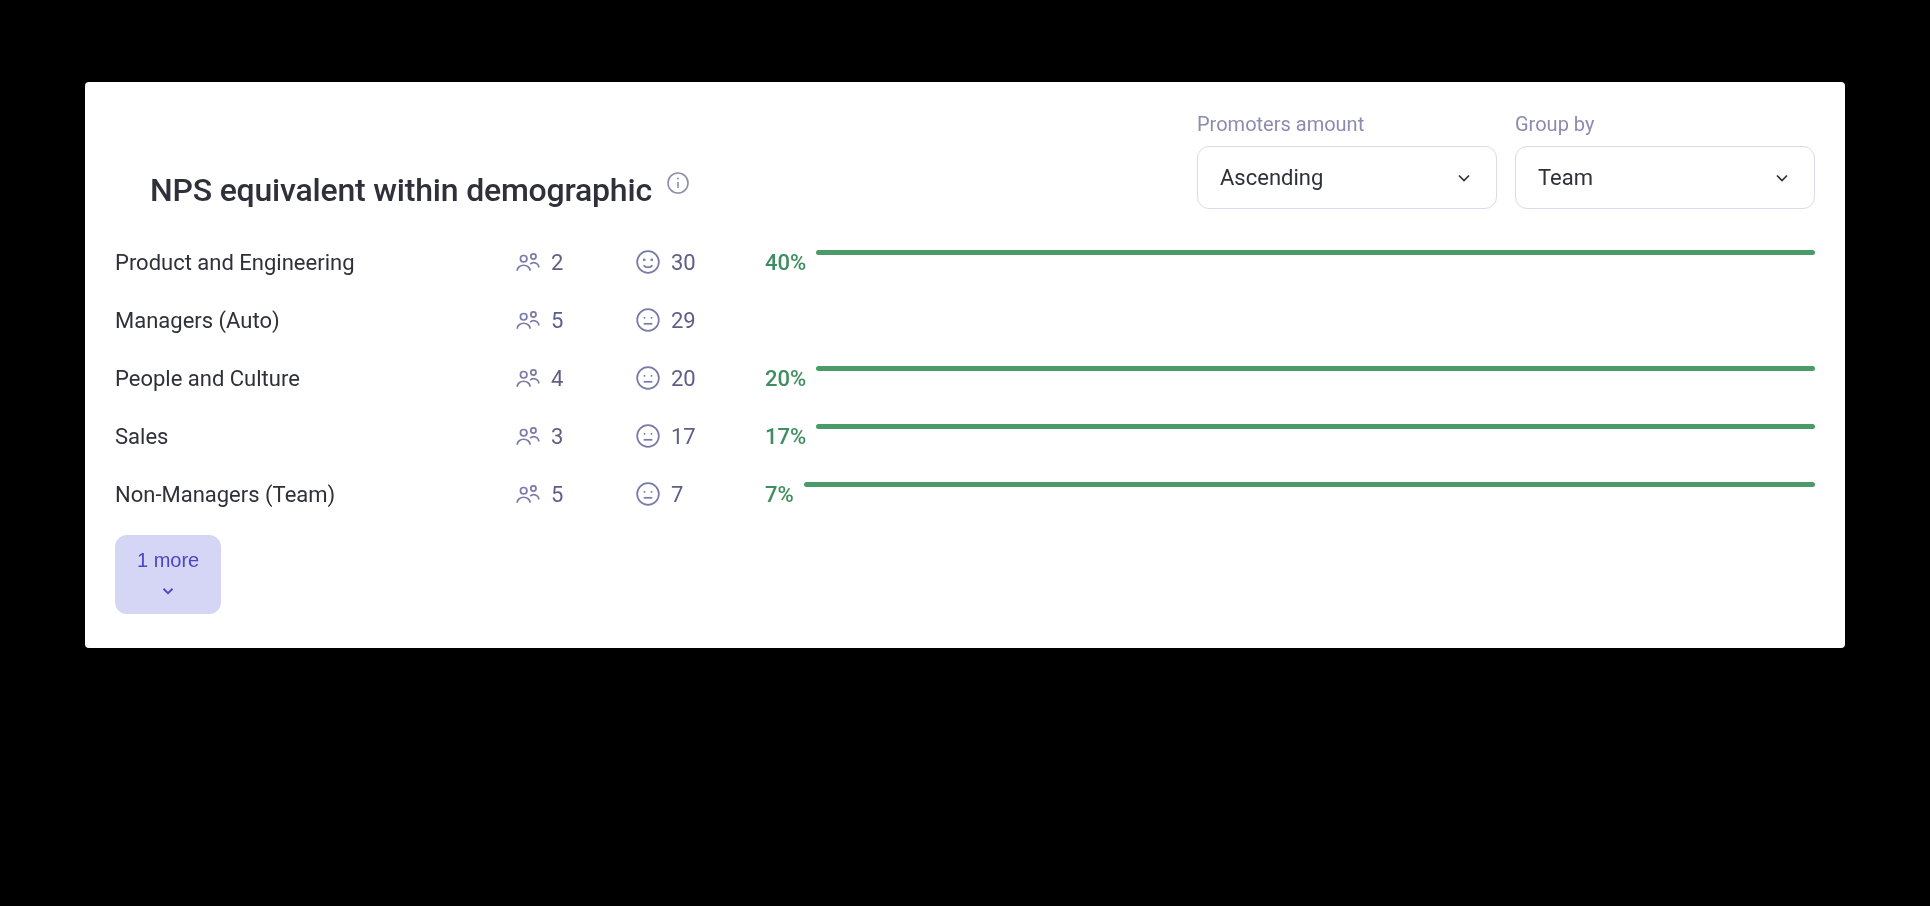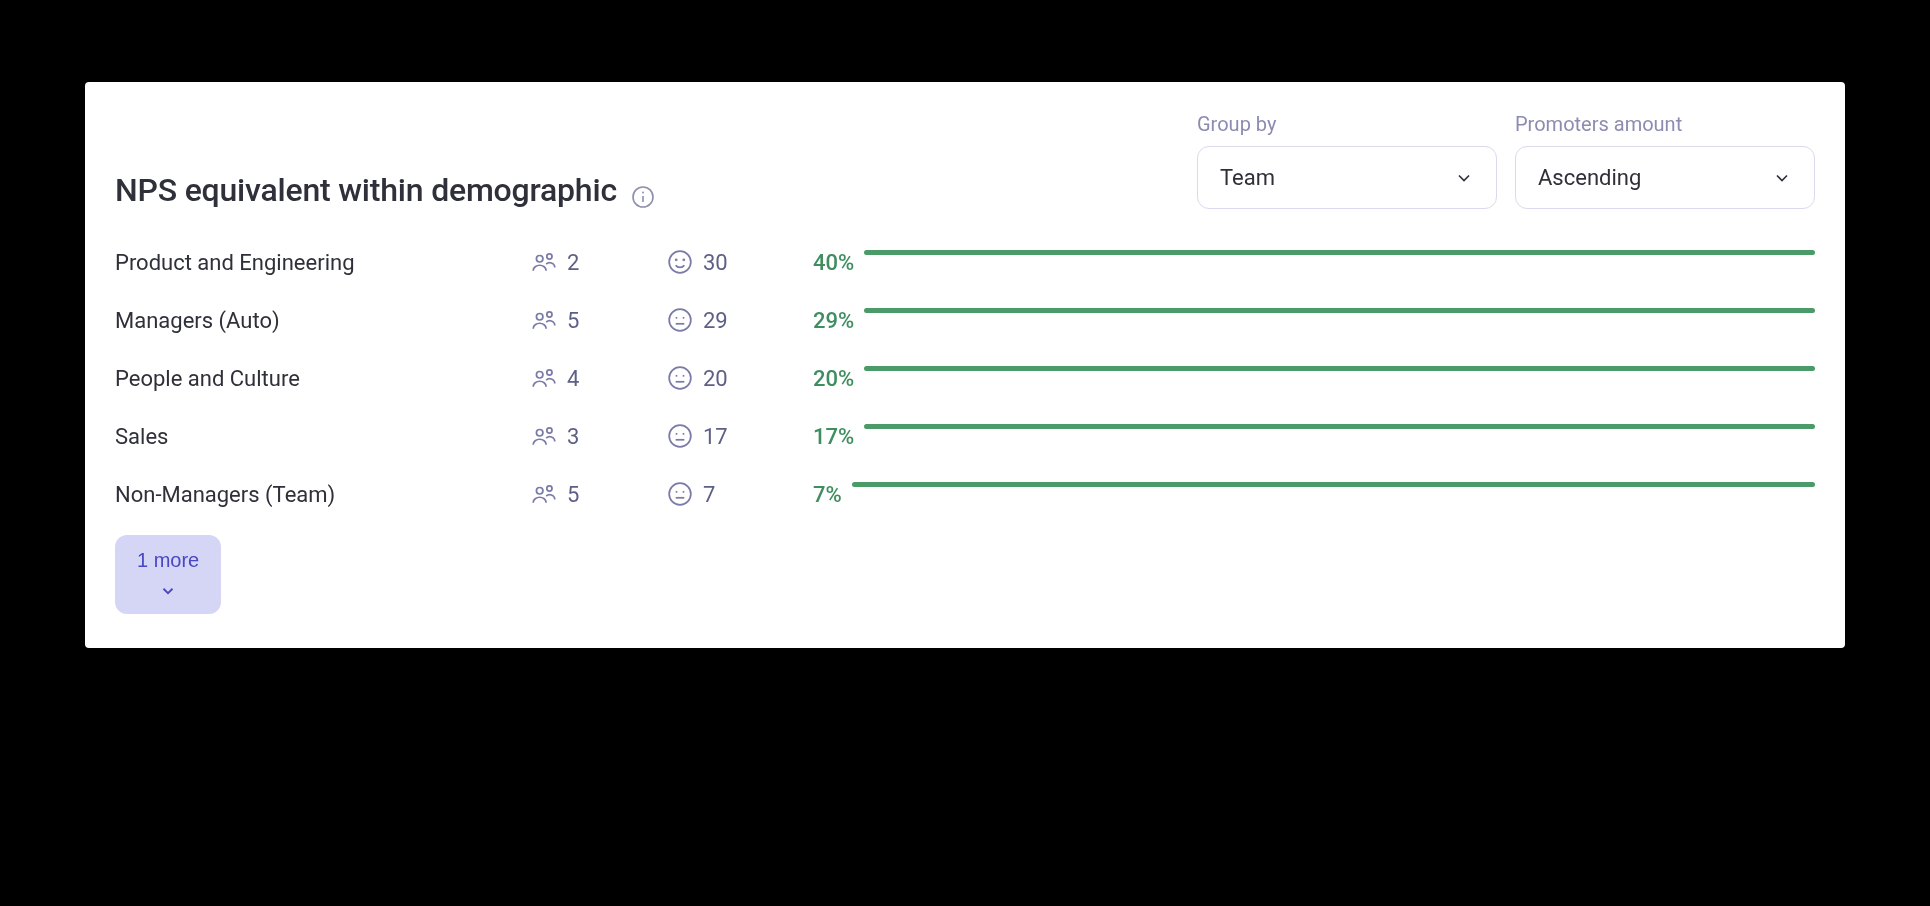--- a/index.html
+++ b/index.html
@@ -23,36 +23,36 @@
     width:1760px;
     background:#fff;
     border-radius:4px;
     box-shadow:0 40px 90px 20px rgba(0,0,0,0.55), 0 8px 25px rgba(0,0,0,0.3);
     padding:30px 30px 34px 30px;
   }
   .header{
     display:flex;align-items:flex-end;justify-content:space-between;
     margin-bottom:40px;
   }
-  .title-wrap{display:flex;align-items:flex-end;gap:14px;padding-top:30px;}
+  .title-wrap{display:flex;align-items:flex-start;gap:14px;padding-top:30px;margin-left:35px;}
   .title{font-size:32px;font-weight:500;color:var(--text);letter-spacing:-0.2px;}
   .info-icon{width:24px;height:24px;display:inline-flex;align-items:center;justify-content:center;color:#8E8FAC;}
   .controls{display:flex;gap:18px;align-items:flex-end;}
   .control{display:flex;flex-direction:column;gap:10px;}
   .control-label{font-size:20px;color:var(--muted-light);}
   .select{
     border:1.5px solid var(--line);border-radius:12px;
     padding:18px 22px;display:flex;align-items:center;justify-content:space-between;
     gap:30px;font-size:22px;color:var(--text);cursor:pointer;
     background:#fff;min-width:300px;
   }
   .select.small{min-width:300px;}
   .chev{width:20px;height:20px;color:#2F3039;flex-shrink:0;}
   .rows{display:flex;flex-direction:column;gap:32px;}
-  .row{display:flex;align-items:center;gap:16px;}
+  .row{display:flex;align-items:center;gap:0;}
   .cell-name{width:400px;font-size:22px;color:var(--text);}
   .cell-stat{display:flex;align-items:center;gap:10px;font-size:22px;color:var(--muted);}
   .cell-people{width:120px;}
   .cell-score{width:130px;}
   .ico{width:26px;height:26px;color:#7A7BA6;display:inline-flex;}
   .barzone{flex:1;display:flex;flex-direction:row;gap:10px;}
   .pct{font-size:22px;color:var(--green);font-weight:500;}
   .bar-track{height:5px;width:100%;background:var(--bar);border-radius:3px;}
   .more-pill{
     margin-top:28px;display:inline-flex;align-items:center;gap:10px;
@@ -75,41 +75,41 @@
           <svg viewBox="0 0 24 24" fill="none" stroke="currentColor" stroke-width="1.6">
             <circle cx="12" cy="12" r="10"></circle>
             <line x1="12" y1="11" x2="12" y2="17"></line>
             <circle cx="12" cy="7.5" r="1" fill="currentColor" stroke="none"></circle>
           </svg>
         </span>
       </div>
 
       <div class="controls">
         <div class="control">
+          <div class="control-label">Promoters amount</div>
+          <div class="select">
+            <span>Ascending</span>
+            <span class="chev">
+              <svg viewBox="0 0 24 24" fill="none" stroke="currentColor" stroke-width="2">
+                  <polyline points="6 9 12 15 18 9"></polyline>
+                </svg>
+            </span>
+          </div>
+        </div>
+        <div class="control">
           <div class="control-label">Group by</div>
           <div class="select small">
             <span>Team</span>
             <span class="chev">
               <svg viewBox="0 0 24 24" fill="none" stroke="currentColor" stroke-width="2">
                   <polyline points="6 9 12 15 18 9"></polyline>
                 </svg>
             </span>
           </div>
         </div>
-        <div class="control">
-          <div class="control-label">Promoters amount</div>
-          <div class="select">
-            <span>Ascending</span>
-            <span class="chev">
-              <svg viewBox="0 0 24 24" fill="none" stroke="currentColor" stroke-width="2">
-                  <polyline points="6 9 12 15 18 9"></polyline>
-                </svg>
-            </span>
-          </div>
-        </div>
       </div>
     </div>
 
     <div class="rows" id="rows">
         <div class="row">
           <div class="cell-name">Product and Engineering</div>
           <div class="cell-stat cell-people">
             <span class="ico">
               <svg viewBox="0 0 24 24" fill="none" stroke="currentColor" stroke-width="1.6">
                 <circle cx="8" cy="9" r="3"></circle>
@@ -152,24 +152,20 @@
           <div class="cell-stat cell-score">
             <span class="ico">
               <svg viewBox="0 0 24 24" fill="none" stroke="currentColor" stroke-width="1.6">
                 <circle cx="12" cy="12" r="10"></circle>
                 <line x1="8" y1="10" x2="9.5" y2="10"></line>
                 <line x1="14.5" y1="10" x2="16" y2="10"></line>
                 <line x1="8" y1="15.5" x2="16" y2="15.5"></line>
               </svg>
             </span>
             <span>29</span>
-          </div>
-          <div class="barzone">
-            <div class="pct">29%</div>
-            <div class="bar-track"></div>
           </div>
         </div>
         <div class="row">
           <div class="cell-name">People and Culture</div>
           <div class="cell-stat cell-people">
             <span class="ico">
               <svg viewBox="0 0 24 24" fill="none" stroke="currentColor" stroke-width="1.6">
                 <circle cx="8" cy="9" r="3"></circle>
                 <path d="M2 20c0-3 3-5 6-5s6 2 6 5"></path>
                 <circle cx="17" cy="7" r="2.4"></circle>

